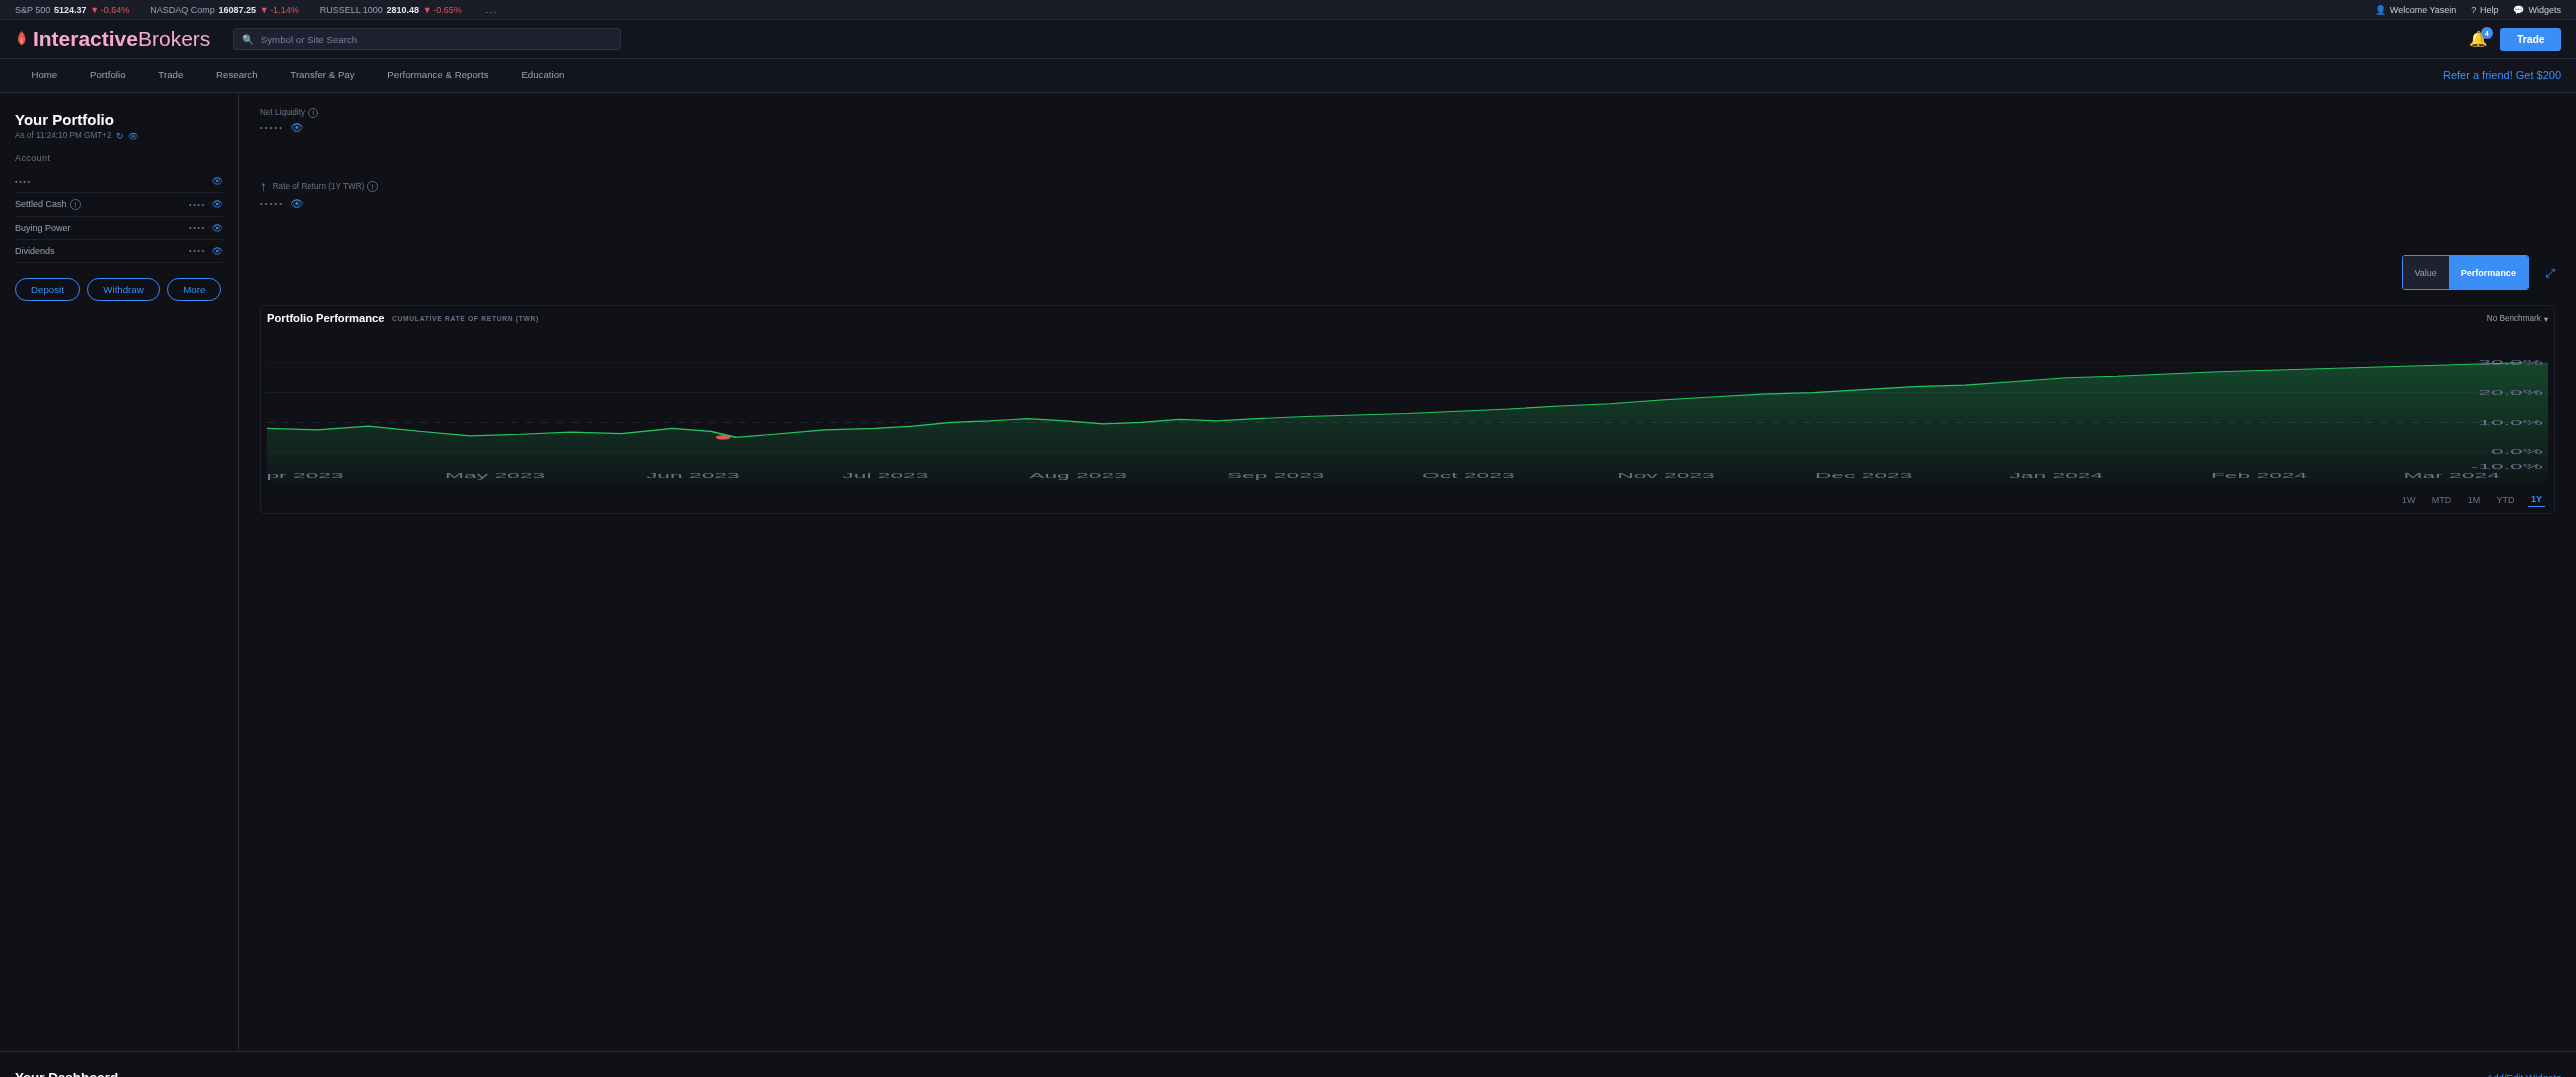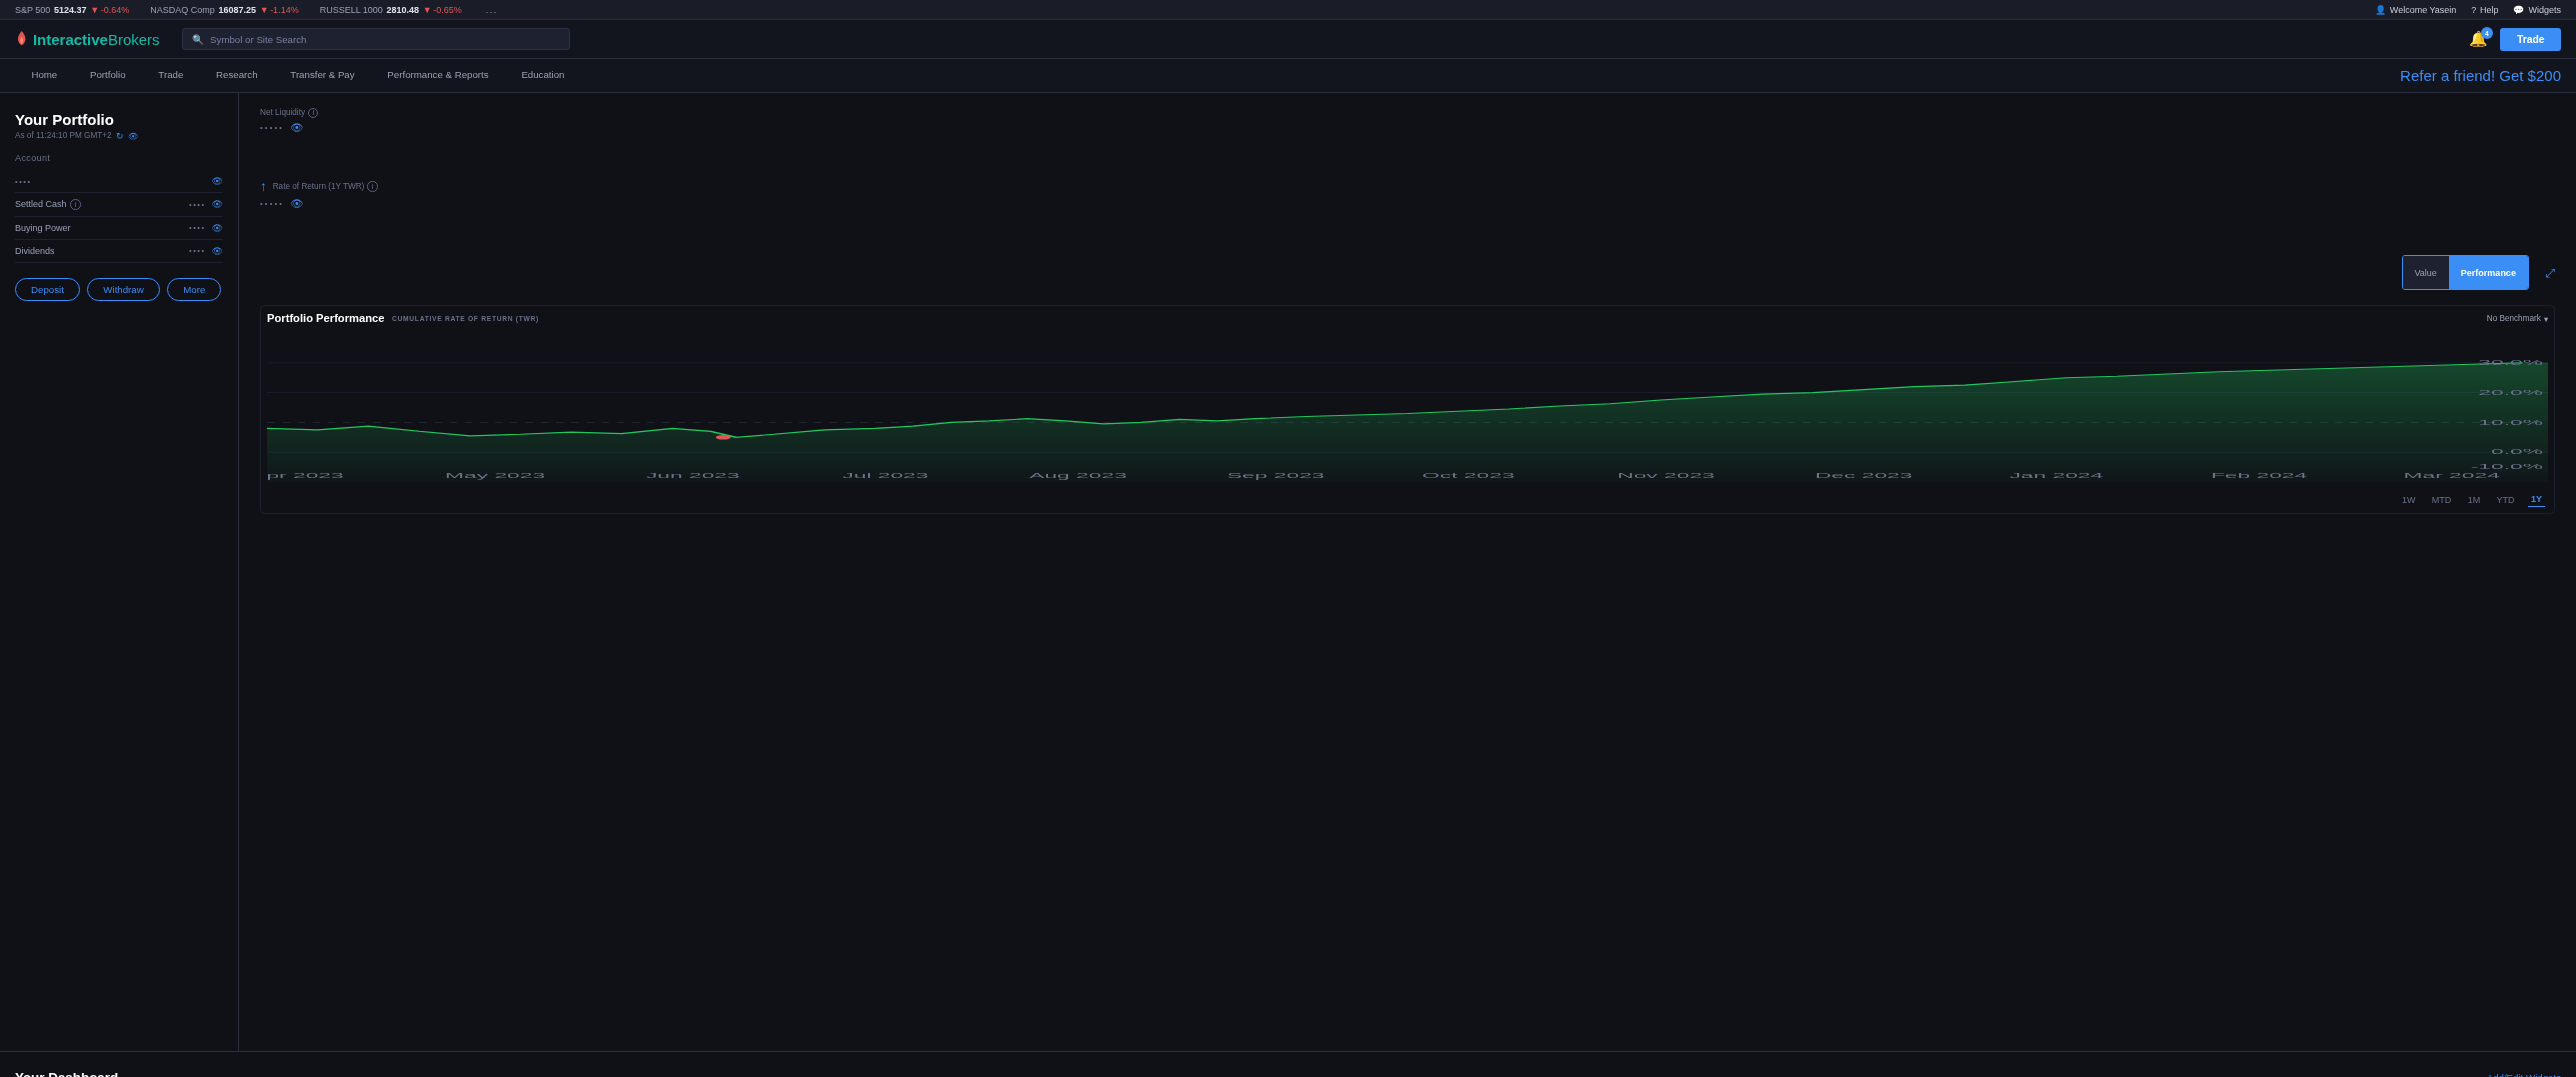--- a/index.html
+++ b/index.html
@@ -42,21 +42,21 @@
     .logo {
       display: flex;
       align-items: center;
       gap: 4.5px;
       margin-right: 22.4px;
     }
     .logo-flame {
       width: 13.4px;
       height: 16.4px;
     }
-    .logo-text { font-size: 15px; font-weight: 700; color: #14b8a6; }
+    .logo-text { font-size: 21px; font-weight: 700; color: #f9a8d4; }
     .logo-text span { font-weight: 300; }
     .search-bar {
       flex: 1;
       max-width: 388px;
       background: #1e2130;
       border: 0.7px solid #2e3245;
       border-radius: 3px;
       display: flex;
       align-items: center;
       padding: 4.5px 9px;
@@ -112,21 +112,21 @@
       color: #9aa0b4;
       padding: 10.4px 16.4px;
       font-size: 9.7px;
       cursor: pointer;
       border-bottom: 1.5px solid transparent;
       transition: color 0.2s;
     }
     .nav-refer {
       margin-left: auto;
       color: #3a8ef6;
-      font-size: 15px;
+      font-size: 11px;
       cursor: pointer;
     }
 
     
     .main-content {
       display: flex;
       min-height: calc(100vh - 119px);
     }
 
     

